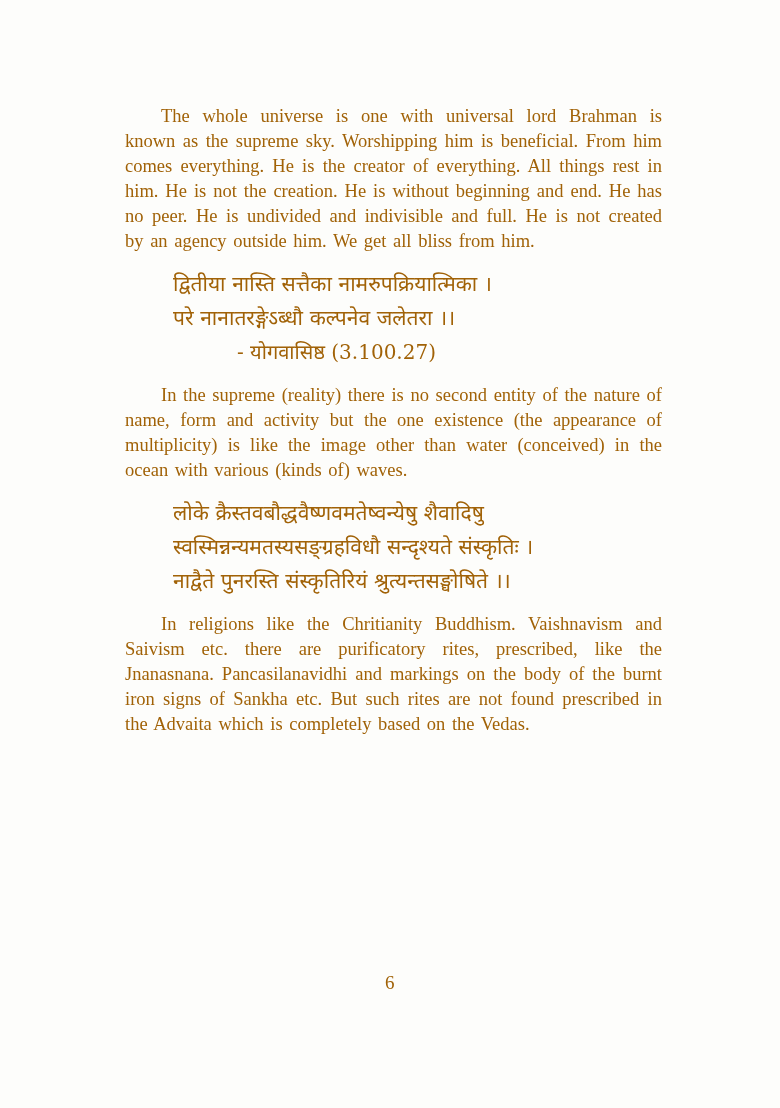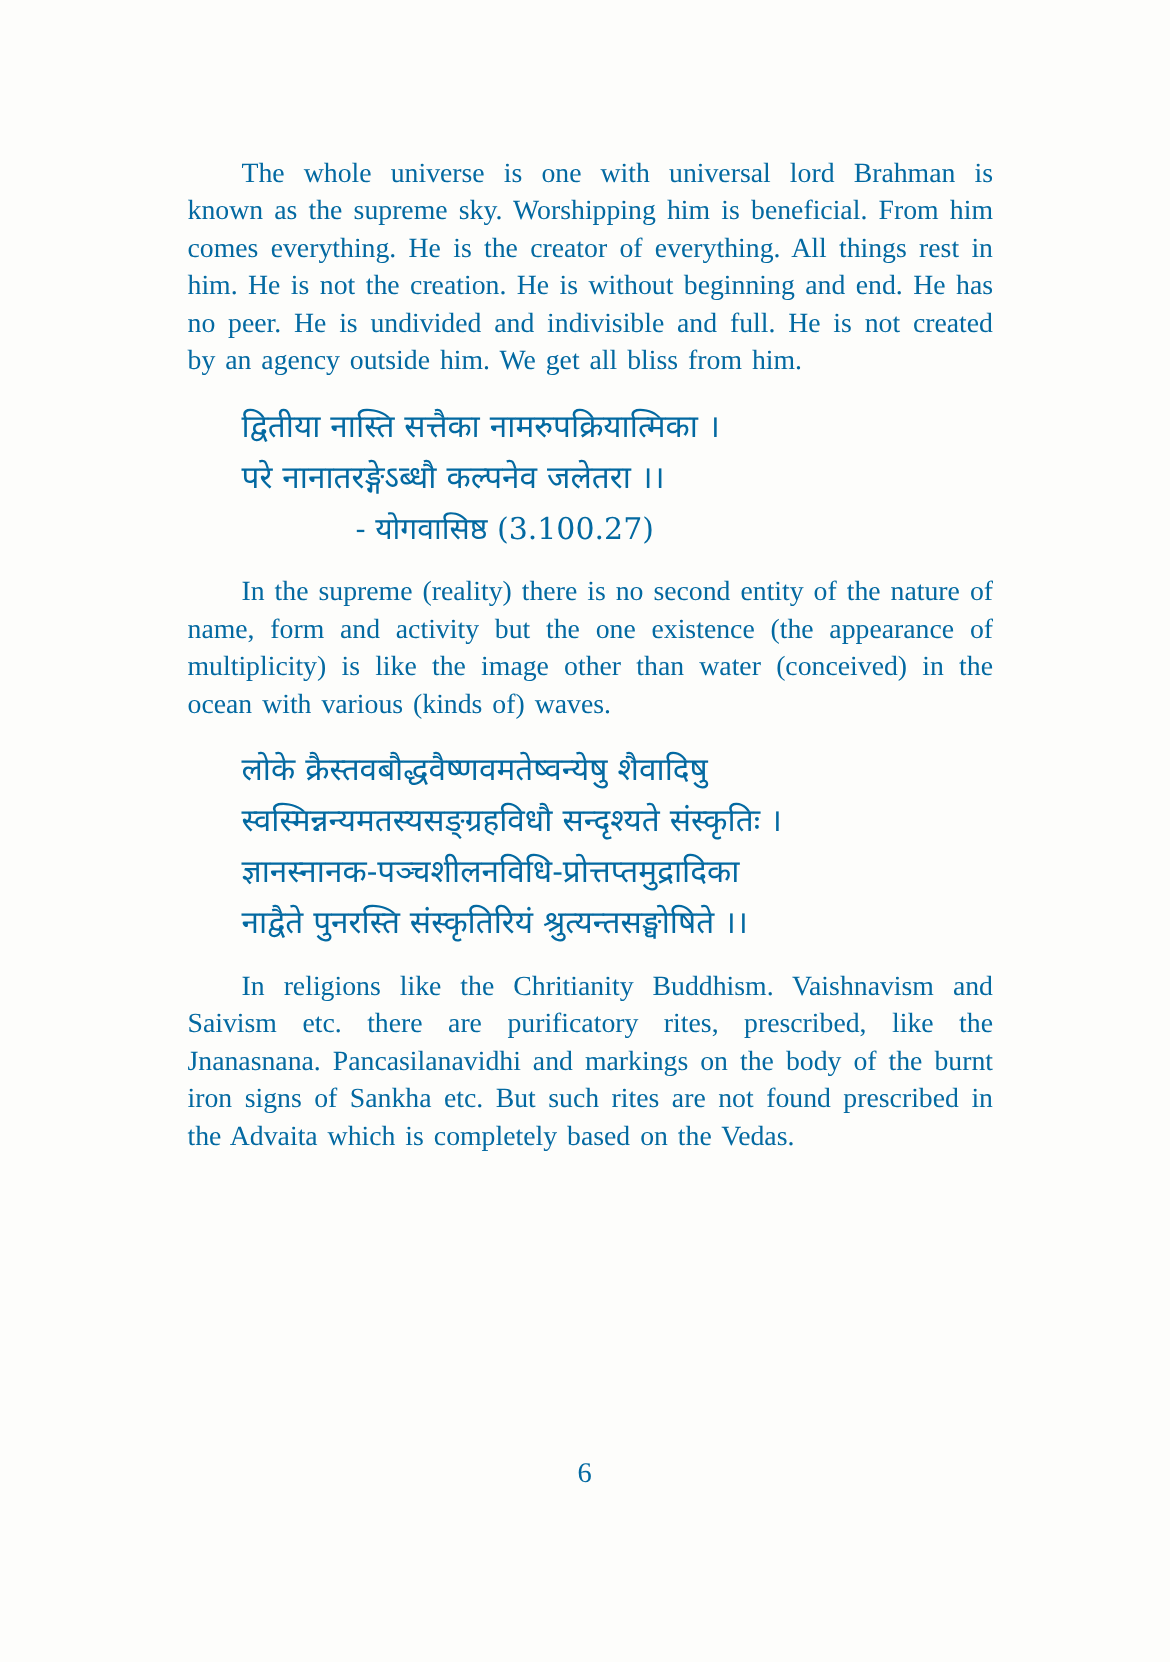--- a/index.html
+++ b/index.html
@@ -6,21 +6,21 @@
     margin: 0;
     padding: 0;
     background: #e8e8e6;
   }
   .page {
     position: relative;
     width: 780px;
     height: 1108px;
     margin: 0 auto;
     background: #fdfdfb;
-    color: #0369a1;
+    color: #a16207;
     box-sizing: border-box;
     padding: 104px 118px 0 125px;
     font-family: "Liberation Serif", "DejaVu Serif", serif;
     overflow: hidden;
   }
   .english-para {
     margin: 0 0 13px 0;
     font-size: 18.5px;
     line-height: 25px;
     text-align: justify;
@@ -28,20 +28,21 @@
     word-spacing: 2px;
   }
   .verse {
     margin: 12px 0 14px 36px;
     font-size: 21px;
     line-height: 34px;
     font-family: "DejaVu Serif", "Liberation Serif", serif;
   }
   .verse-line {
     white-space: nowrap;
+    margin-left: 12px;
   }
   .verse-attribution {
     padding-left: 76px;
     font-size: 20px;
   }
   .bold-term {
     font-weight: normal;
   }
   .page-number {
     position: absolute;
@@ -64,21 +65,20 @@
     <div class="verse-line">द्वितीया नास्ति सत्तैका नामरुपक्रियात्मिका ।</div>
     <div class="verse-line">परे नानातरङ्गेऽब्धौ  कल्पनेव जलेतरा ।।</div>
     <div class="verse-attribution">- योगवासिष्ठ (3.100.27)</div>
   </div>
 
   <p class="english-para">In the supreme (reality) there is no second entity of the nature of name, form and activity but the one existence (the appearance of multiplicity) is like the image other than water (conceived) in the ocean with various (kinds of) waves.</p>
 
   <div class="verse">
     <div class="verse-line">लोके क्रैस्तवबौद्धवैष्णवमतेष्वन्येषु शैवादिषु</div>
     <div class="verse-line">स्वस्मिन्नन्यमतस्यसङ्ग्रहविधौ सन्दृश्यते संस्कृतिः ।</div>
-    <div class="verse-line">ज्ञानस्नानक-पञ्चशीलनविधि-प्रोत्तप्तमुद्रादिका</div>
     <div class="verse-line">नाद्वैते पुनरस्ति संस्कृतिरियं श्रुत्यन्तसङ्घोषिते ।।</div>
   </div>
 
   <p class="english-para"><span>In religions like the Chritianity Buddhism. Vaishnavism and Saivism etc. there are purificatory rites, prescribed, like the Jnanasnana. Pancasilanavidhi and markings on the body of the burnt iron signs of Sankha etc. But such rites are not found prescribed in the </span><b class="bold-term">Advaita</b><span> which is completely based on the Vedas.</span></p>
 
 
   <div class="page-number">6</div>
 
 </div>
 

